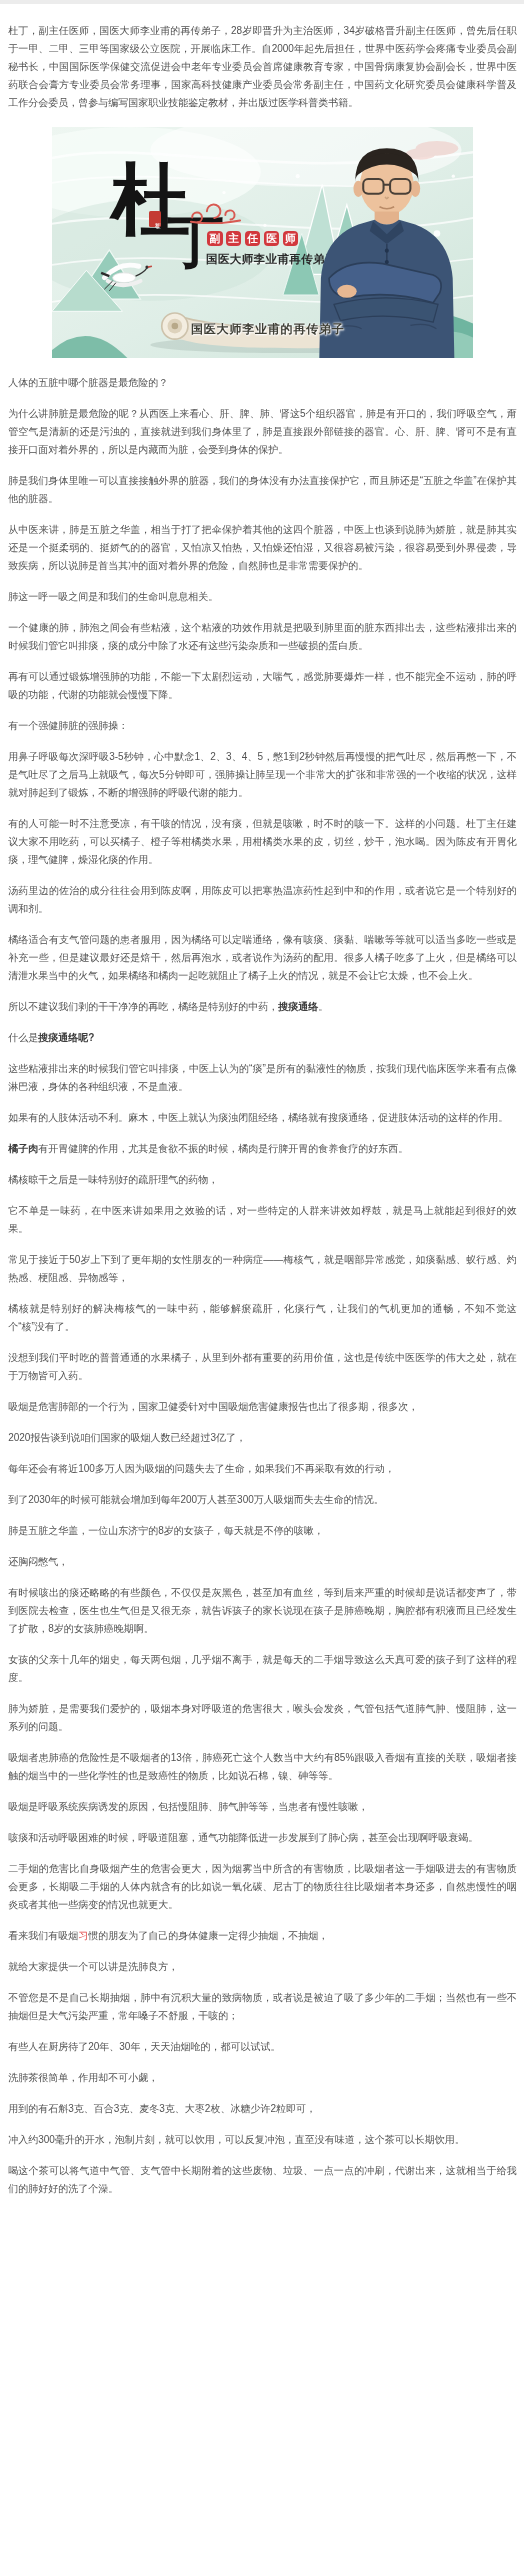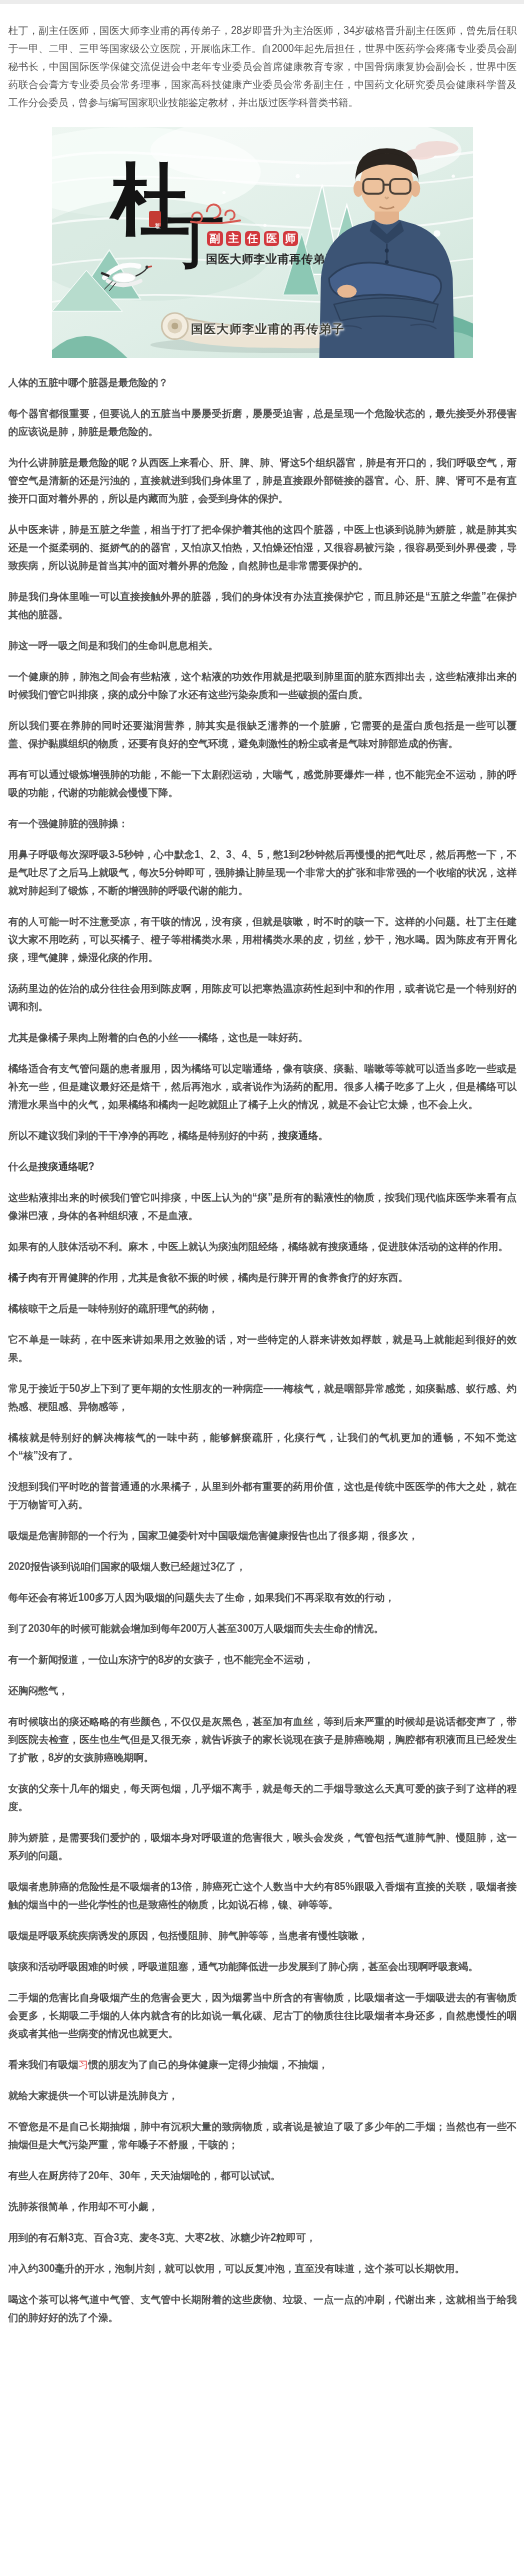--- a/index.html
+++ b/index.html
@@ -1,20 +1,20 @@
 <!DOCTYPE html>
 <html style="font-size:13px"><head>
 <meta charset="utf-8">
 <style>
   html,body{margin:0;padding:0;background:#ffffff;}
   body{width:525px;font-family:"Liberation Sans",sans-serif;}
   .top-bar{height:4.1px;background:#ececec;}
   .article{padding:4.9px 8.2px 28px;}
   .para{font-size:10px;line-height:18px;color:#515151;margin:13px 0;text-align:justify;}
-  .seg-normal{font-weight:bold;}
+  .seg-normal{font-weight:normal;}
   .seg-bold{font-weight:700;color:#3d3d3d;margin-top:7px;}
   .seg-red{color:#e03c3c;}
 
   
   .hero{position:relative;width:421px;height:231px;margin:14.8px auto 16.4px;overflow:hidden;
         background:linear-gradient(150deg,#eef6f1,#dfeee7 55%,#cfe5da);}
   .hero svg.bg{position:absolute;left:0;top:0;width:100%;height:100%;display:block;}
   .callig{position:absolute;font-family:"DejaVu Serif",serif;font-weight:700;color:#141414;line-height:1;}
   .callig-du{left:59px;top:33px;font-size:79px;}
   .callig-ding{left:115px;top:85px;font-size:57px;}
@@ -147,49 +147,46 @@
       <circle cx="101" cy="136" r="2.5" fill="#22344e"></circle>
       <circle cx="101" cy="150" r="2.5" fill="#22344e"></circle>
       <path d="M40,230 Q60,226 70,232 M130,228 Q150,224 162,232" stroke="#2c3f5a" stroke-width="1.5" fill="none" opacity="0.7"></path>
     </svg>
 
     <div class="scroll-caption">国医大师李业甫的再传弟子</div>
   </figure>
 
   <div>
       <p class="para"><span class="seg-normal">人体的五脏中哪个脏器是最危险的？</span></p>
-      <p class="para"><span class="seg-normal">每个器官都很重要，但要说人的五脏当中屡屡受折磨，屡屡受迫害，总是呈现一个危险状态的，最先接受外邪侵害的应该说是肺，肺脏是最危险的。</span></p>
       <p class="para"><span class="seg-normal">为什么讲肺脏是最危险的呢？从西医上来看心、肝、脾、肺、肾这5个组织器官，肺是有开口的，我们呼吸空气，甭管空气是清新的还是污浊的，直接就进到我们身体里了，肺是直接跟外部链接的器官。心、肝、脾、肾可不是有直接开口面对着外界的，所以是内藏而为脏，会受到身体的保护。</span></p>
+      <p class="para"><span class="seg-normal">肺是我们身体里唯一可以直接接触外界的脏器，我们的身体没有办法直接保护它，而且肺还是“五脏之华盖”在保护其他的脏器。</span></p>
       <p class="para"><span class="seg-normal">从中医来讲，肺是五脏之华盖，相当于打了把伞保护着其他的这四个脏器，中医上也谈到说肺为娇脏，就是肺其实还是一个挺柔弱的、挺娇气的的器官，又怕凉又怕热，又怕燥还怕湿，又很容易被污染，很容易受到外界侵袭，导致疾病，所以说肺是首当其冲的面对着外界的危险，自然肺也是非常需要保护的。</span></p>
-      <p class="para"><span class="seg-normal">肺是我们身体里唯一可以直接接触外界的脏器，我们的身体没有办法直接保护它，而且肺还是“五脏之华盖”在保护其他的脏器。</span></p>
       <p class="para"><span class="seg-normal">肺这一呼一吸之间是和我们的生命叫息息相关。</span></p>
       <p class="para"><span class="seg-normal">一个健康的肺，肺泡之间会有些粘液，这个粘液的功效作用就是把吸到肺里面的脏东西排出去，这些粘液排出来的时候我们管它叫排痰，痰的成分中除了水还有这些污染杂质和一些破损的蛋白质。</span></p>
-      <p class="para"><span class="seg-normal">所以我们要在养肺的同时还要滋润营养，肺其实是很缺乏濡养的一个脏腑，它需要的是蛋白质包括是一些可以覆盖、保护黏膜组织的物质，还要有良好的空气环境，避免刺激性的粉尘或者是气味对肺部造成的伤害。</span></p>
       <p class="para"><span class="seg-normal">再有可以通过锻炼增强肺的功能，不能一下太剧烈运动，大喘气，感觉肺要爆炸一样，也不能完全不运动，肺的呼吸的功能，代谢的功能就会慢慢下降。</span></p>
       <p class="para"><span class="seg-normal">有一个强健肺脏的强肺操：</span></p>
       <p class="para"><span class="seg-normal">用鼻子呼吸每次深呼吸3-5秒钟，心中默念1、2、3、4、5，憋1到2秒钟然后再慢慢的把气吐尽，然后再憋一下，不是气吐尽了之后马上就吸气，每次5分钟即可，强肺操让肺呈现一个非常大的扩张和非常强的一个收缩的状况，这样就对肺起到了锻炼，不断的增强肺的呼吸代谢的能力。</span></p>
       <p class="para"><span class="seg-normal">有的人可能一时不注意受凉，有干咳的情况，没有痰，但就是咳嗽，时不时的咳一下。这样的小问题。杜丁主任建议大家不用吃药，可以买橘子、橙子等柑橘类水果，用柑橘类水果的皮，切丝，炒干，泡水喝。因为陈皮有开胃化痰，理气健脾，燥湿化痰的作用。</span></p>
       <p class="para"><span class="seg-normal">汤药里边的佐治的成分往往会用到陈皮啊，用陈皮可以把寒热温凉药性起到中和的作用，或者说它是一个特别好的调和剂。</span></p>
-      <p class="para"><span class="seg-normal">尤其是像橘子果肉上附着的白色的小丝——橘络，这也是一味好药。</span></p>
       <p class="para"><span class="seg-normal">橘络适合有支气管问题的患者服用，因为橘络可以定喘通络，像有咳痰、痰黏、喘嗽等等就可以适当多吃一些或是补充一些，但是建议最好还是焙干，然后再泡水，或者说作为汤药的配用。很多人橘子吃多了上火，但是橘络可以清泄水果当中的火气，如果橘络和橘肉一起吃就阻止了橘子上火的情况，就是不会让它太燥，也不会上火。</span></p>
       <p class="para"><span class="seg-normal">所以不建议我们剥的干干净净的再吃，橘络是特别好的中药，</span><span class="seg-bold">搜痰通络</span><span class="seg-normal">。</span></p>
       <p class="para"><span class="seg-normal">什么是</span><span class="seg-bold">搜痰通络呢?</span></p>
       <p class="para"><span class="seg-normal">这些粘液排出来的时候我们管它叫排痰，中医上认为的“痰”是所有的黏液性的物质，按我们现代临床医学来看有点像淋巴液，身体的各种组织液，不是血液。</span></p>
       <p class="para"><span class="seg-normal">如果有的人肢体活动不利。麻木，中医上就认为痰浊闭阻经络，橘络就有搜痰通络，促进肢体活动的这样的作用。</span></p>
       <p class="para"><span class="seg-bold">橘子肉</span><span class="seg-normal">有开胃健脾的作用，尤其是食欲不振的时候，橘肉是行脾开胃的食养食疗的好东西。</span></p>
       <p class="para"><span class="seg-normal">橘核晾干之后是一味特别好的疏肝理气的药物，</span></p>
       <p class="para"><span class="seg-normal">它不单是一味药，在中医来讲如果用之效验的话，对一些特定的人群来讲效如桴鼓，就是马上就能起到很好的效果。</span></p>
       <p class="para"><span class="seg-normal">常见于接近于50岁上下到了更年期的女性朋友的一种病症——梅核气，就是咽部异常感觉，如痰黏感、蚁行感、灼热感、梗阻感、异物感等，</span></p>
       <p class="para"><span class="seg-normal">橘核就是特别好的解决梅核气的一味中药，能够解瘀疏肝，化痰行气，让我们的气机更加的通畅，不知不觉这个“核”没有了。</span></p>
       <p class="para"><span class="seg-normal">没想到我们平时吃的普普通通的水果橘子，从里到外都有重要的药用价值，这也是传统中医医学的伟大之处，就在于万物皆可入药。</span></p>
       <p class="para"><span class="seg-normal">吸烟是危害肺部的一个行为，国家卫健委针对中国吸烟危害健康报告也出了很多期，很多次，</span></p>
       <p class="para"><span class="seg-normal">2020报告谈到说咱们国家的吸烟人数已经超过3亿了，</span></p>
       <p class="para"><span class="seg-normal">每年还会有将近100多万人因为吸烟的问题失去了生命，如果我们不再采取有效的行动，</span></p>
       <p class="para"><span class="seg-normal">到了2030年的时候可能就会增加到每年200万人甚至300万人吸烟而失去生命的情况。</span></p>
-      <p class="para"><span class="seg-normal">有一个新闻报道，一位山东济宁的8岁的女孩子，也不能完全不运动，</span></p>
+      <p class="para"><span class="seg-normal">肺是五脏之华盖，一位山东济宁的8岁的女孩子，每天就是不停的咳嗽，</span></p>
       <p class="para"><span class="seg-normal">还胸闷憋气，</span></p>
       <p class="para"><span class="seg-normal">有时候咳出的痰还略略的有些颜色，不仅仅是灰黑色，甚至加有血丝，等到后来严重的时候却是说话都变声了，带到医院去检查，医生也生气但是又很无奈，就告诉孩子的家长说现在孩子是肺癌晚期，胸腔都有积液而且已经发生了扩散，8岁的女孩肺癌晚期啊。</span></p>
       <p class="para"><span class="seg-normal">女孩的父亲十几年的烟史，每天两包烟，几乎烟不离手，就是每天的二手烟导致这么天真可爱的孩子到了这样的程度。</span></p>
       <p class="para"><span class="seg-normal">肺为娇脏，是需要我们爱护的，吸烟本身对呼吸道的危害很大，喉头会发炎，气管包括气道肺气肿、慢阻肺，这一系列的问题。</span></p>
       <p class="para"><span class="seg-normal">吸烟者患肺癌的危险性是不吸烟者的13倍，肺癌死亡这个人数当中大约有85%跟吸入香烟有直接的关联，吸烟者接触的烟当中的一些化学性的也是致癌性的物质，比如说石棉，镍、砷等等。</span></p>
       <p class="para"><span class="seg-normal">吸烟是呼吸系统疾病诱发的原因，包括慢阻肺、肺气肿等等，当患者有慢性咳嗽，</span></p>
       <p class="para"><span class="seg-normal">咳痰和活动呼吸困难的时候，呼吸道阻塞，通气功能降低进一步发展到了肺心病，甚至会出现啊呼吸衰竭。</span></p>
       <p class="para"><span class="seg-normal">二手烟的危害比自身吸烟产生的危害会更大，因为烟雾当中所含的有害物质，比吸烟者这一手烟吸进去的有害物质会更多，长期吸二手烟的人体内就含有的比如说一氧化碳、尼古丁的物质往往比吸烟者本身还多，自然患慢性的咽炎或者其他一些病变的情况也就更大。</span></p>
       <p class="para"><span class="seg-normal">看来我们有吸烟</span><span class="seg-red">习</span><span class="seg-normal">惯的朋友为了自己的身体健康一定得少抽烟，不抽烟，</span></p>
       <p class="para"><span class="seg-normal">就给大家提供一个可以讲是洗肺良方，</span></p>

